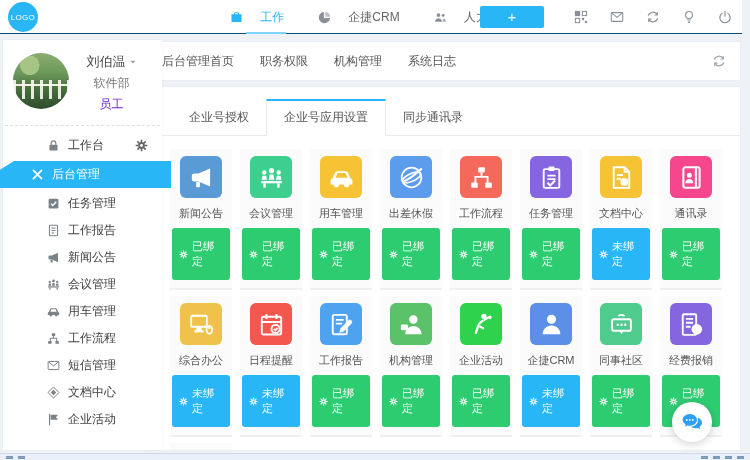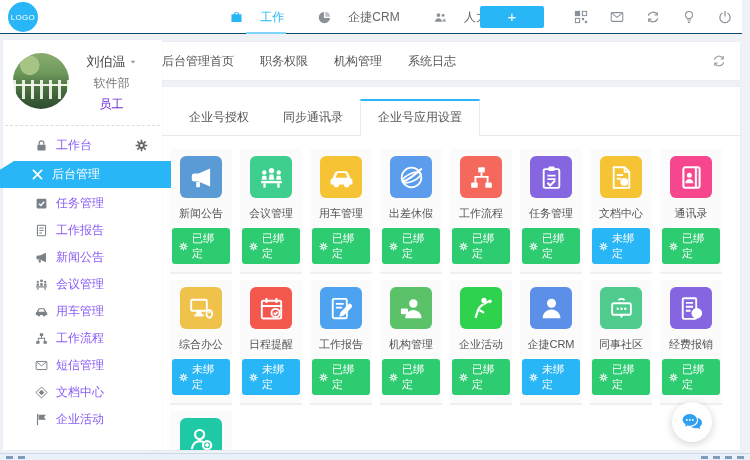--- a/index.html
+++ b/index.html
@@ -38,21 +38,21 @@
       linear-gradient(180deg,#8cab6f 0%,#6d9a5c 35%,#4a713f 62%,#2e4b2d 100%);
     background-size:100% 2px,100% 34%,100% 100%,100% 100%;
     background-position:0 58%,0 72%,0 0,0 0; background-repeat:no-repeat;}
   .pinfo { flex:1; display:flex; flex-direction:column; align-items:center; justify-content:center; gap:4px;}
   .pname { color:#444; font-size:13px; display:flex; align-items:center; gap:3px; cursor:pointer;}
   .pname .caret{ width:8px; height:8px; color:#999;}
   .pname .caret svg{ width:8px; height:8px;}
   .pdept { color:#777; }
   .prole { color:#6d28d9; }
   .menu { margin-top:6px; }
-  .mitem { height:27px; display:flex; align-items:center; padding-left:32px; cursor:pointer; color:#8b5cf6;}
+  .mitem { height:27px; display:flex; align-items:center; padding-left:44px; cursor:pointer; color:#404040;}
   .mitem .micon { width:13px; height:13px; margin-right:8px; color:#7a8288;}
   .mitem .micon svg{ width:13px; height:13px;}
   .mitem .mgear { margin-left:auto; margin-right:14px; width:13px; height:13px; color:#666; cursor:pointer;}
   .mitem .mgear svg{ width:13px; height:13px;}
   .mitem.active { background:#29b6f6; color:#fff; width:calc(100% + 12px); margin-left:-3px; margin-top:2px; margin-bottom:2px;
     clip-path:polygon(0 32%,14px 0,100% 0,100% 100%,0 100%); padding-left:31px;}
   .mitem.active .micon { color:#fff;}
 
   
   .main { position:absolute; left:148px; right:10px; top:42px; bottom:10px; display:flex; flex-direction:column;}
@@ -66,21 +66,21 @@
   .subtabs { display:flex; align-items:flex-end; padding:12px 24px 0; border-bottom:1px solid #e8eaec;}
   .subtab { padding:8px 17px 9px; color:#555; cursor:pointer; margin-bottom:0;}
   .subtab.active { background:#fff; border:1px solid #e8eaec; border-bottom:1px solid #fff; border-top:2px solid #29b6f6; margin-bottom:-1px;}
 
   .apps { display:grid; grid-template-columns:repeat(8,62px); gap:6px 8px; padding:13px 22px 0;}
   .appcard { background:#fbfbfc; border-bottom:2px solid #eef0f2; display:flex; flex-direction:column; align-items:center;
     padding:7px 2px 8px; cursor:pointer;}
   .appicon { width:42px; height:42px; border-radius:6px; display:flex; align-items:center; justify-content:center; color:#fff;}
   .appicon svg { width:25px; height:25px;}
   .applabel { margin-top:8px; font-size:11px; color:#555; white-space:nowrap;}
-  .badge { margin-top:7px; display:flex; align-items:center; gap:4px; padding:3px 7px; border-radius:3px; color:#fff;
+  .badge { margin-top:7px; display:flex; align-items:center; gap:4px; padding:11px 7px; border-radius:3px; color:#fff;
     font-size:11px; cursor:pointer;}
   .badge .bgear { width:9px; height:9px;}
   .badge .bgear svg{ width:9px; height:9px;}
   .badge.bound { background:#2ecc71;}
   .badge.unbound { background:#29b6f6;}
 
   
   .chatbtn { position:absolute; right:38px; bottom:18px; width:40px; height:40px; border-radius:50%; background:#fff;
     box-shadow:0 2px 8px rgba(0,0,0,.18); display:flex; align-items:center; justify-content:center; cursor:pointer; z-index:9;}
   .chatbtn svg { width:24px; height:24px;}
@@ -309,22 +309,22 @@
           <path d="M13.4 9.5a5.6 5.6 0 0 1-10.3 1"></path>
           <path d="M2.6 6.5a5.6 5.6 0 0 1 10.3-1"></path>
           <path d="M12.9 2.4v3.2h-3.2" stroke-width="1.2"></path>
           <path d="M3.1 13.6v-3.2h3.2" stroke-width="1.2"></path>
         </svg>
       </span>
     </div>
   <div class="contentcard">
     <div class="subtabs" id="subtabs">
         <div class="subtab">企业号授权</div>
+        <div class="subtab active">企业号应用设置</div>
         <div class="subtab">同步通讯录</div>
-        <div class="subtab active">企业号应用设置</div>
       </div>
     <div class="apps" id="appgrid">
         <div class="appcard">
           <span class="appicon" style="background: rgb(91, 155, 213);">
             <svg viewBox="0 0 16 16" fill="currentColor">
               <path d="M2.5 2.2v11.6L10 10.5h2.6a1.6 1.6 0 0 0 1.6-1.6V7.1a1.6 1.6 0 0 0-1.6-1.6H10z" transform="scale(-1,1) translate(-16,0)"></path>
               <rect x="4.6" y="10.8" width="2.4" height="3.4" rx=".5"></rect>
             </svg>
           </span>
           <div class="applabel">新闻公告</div>

